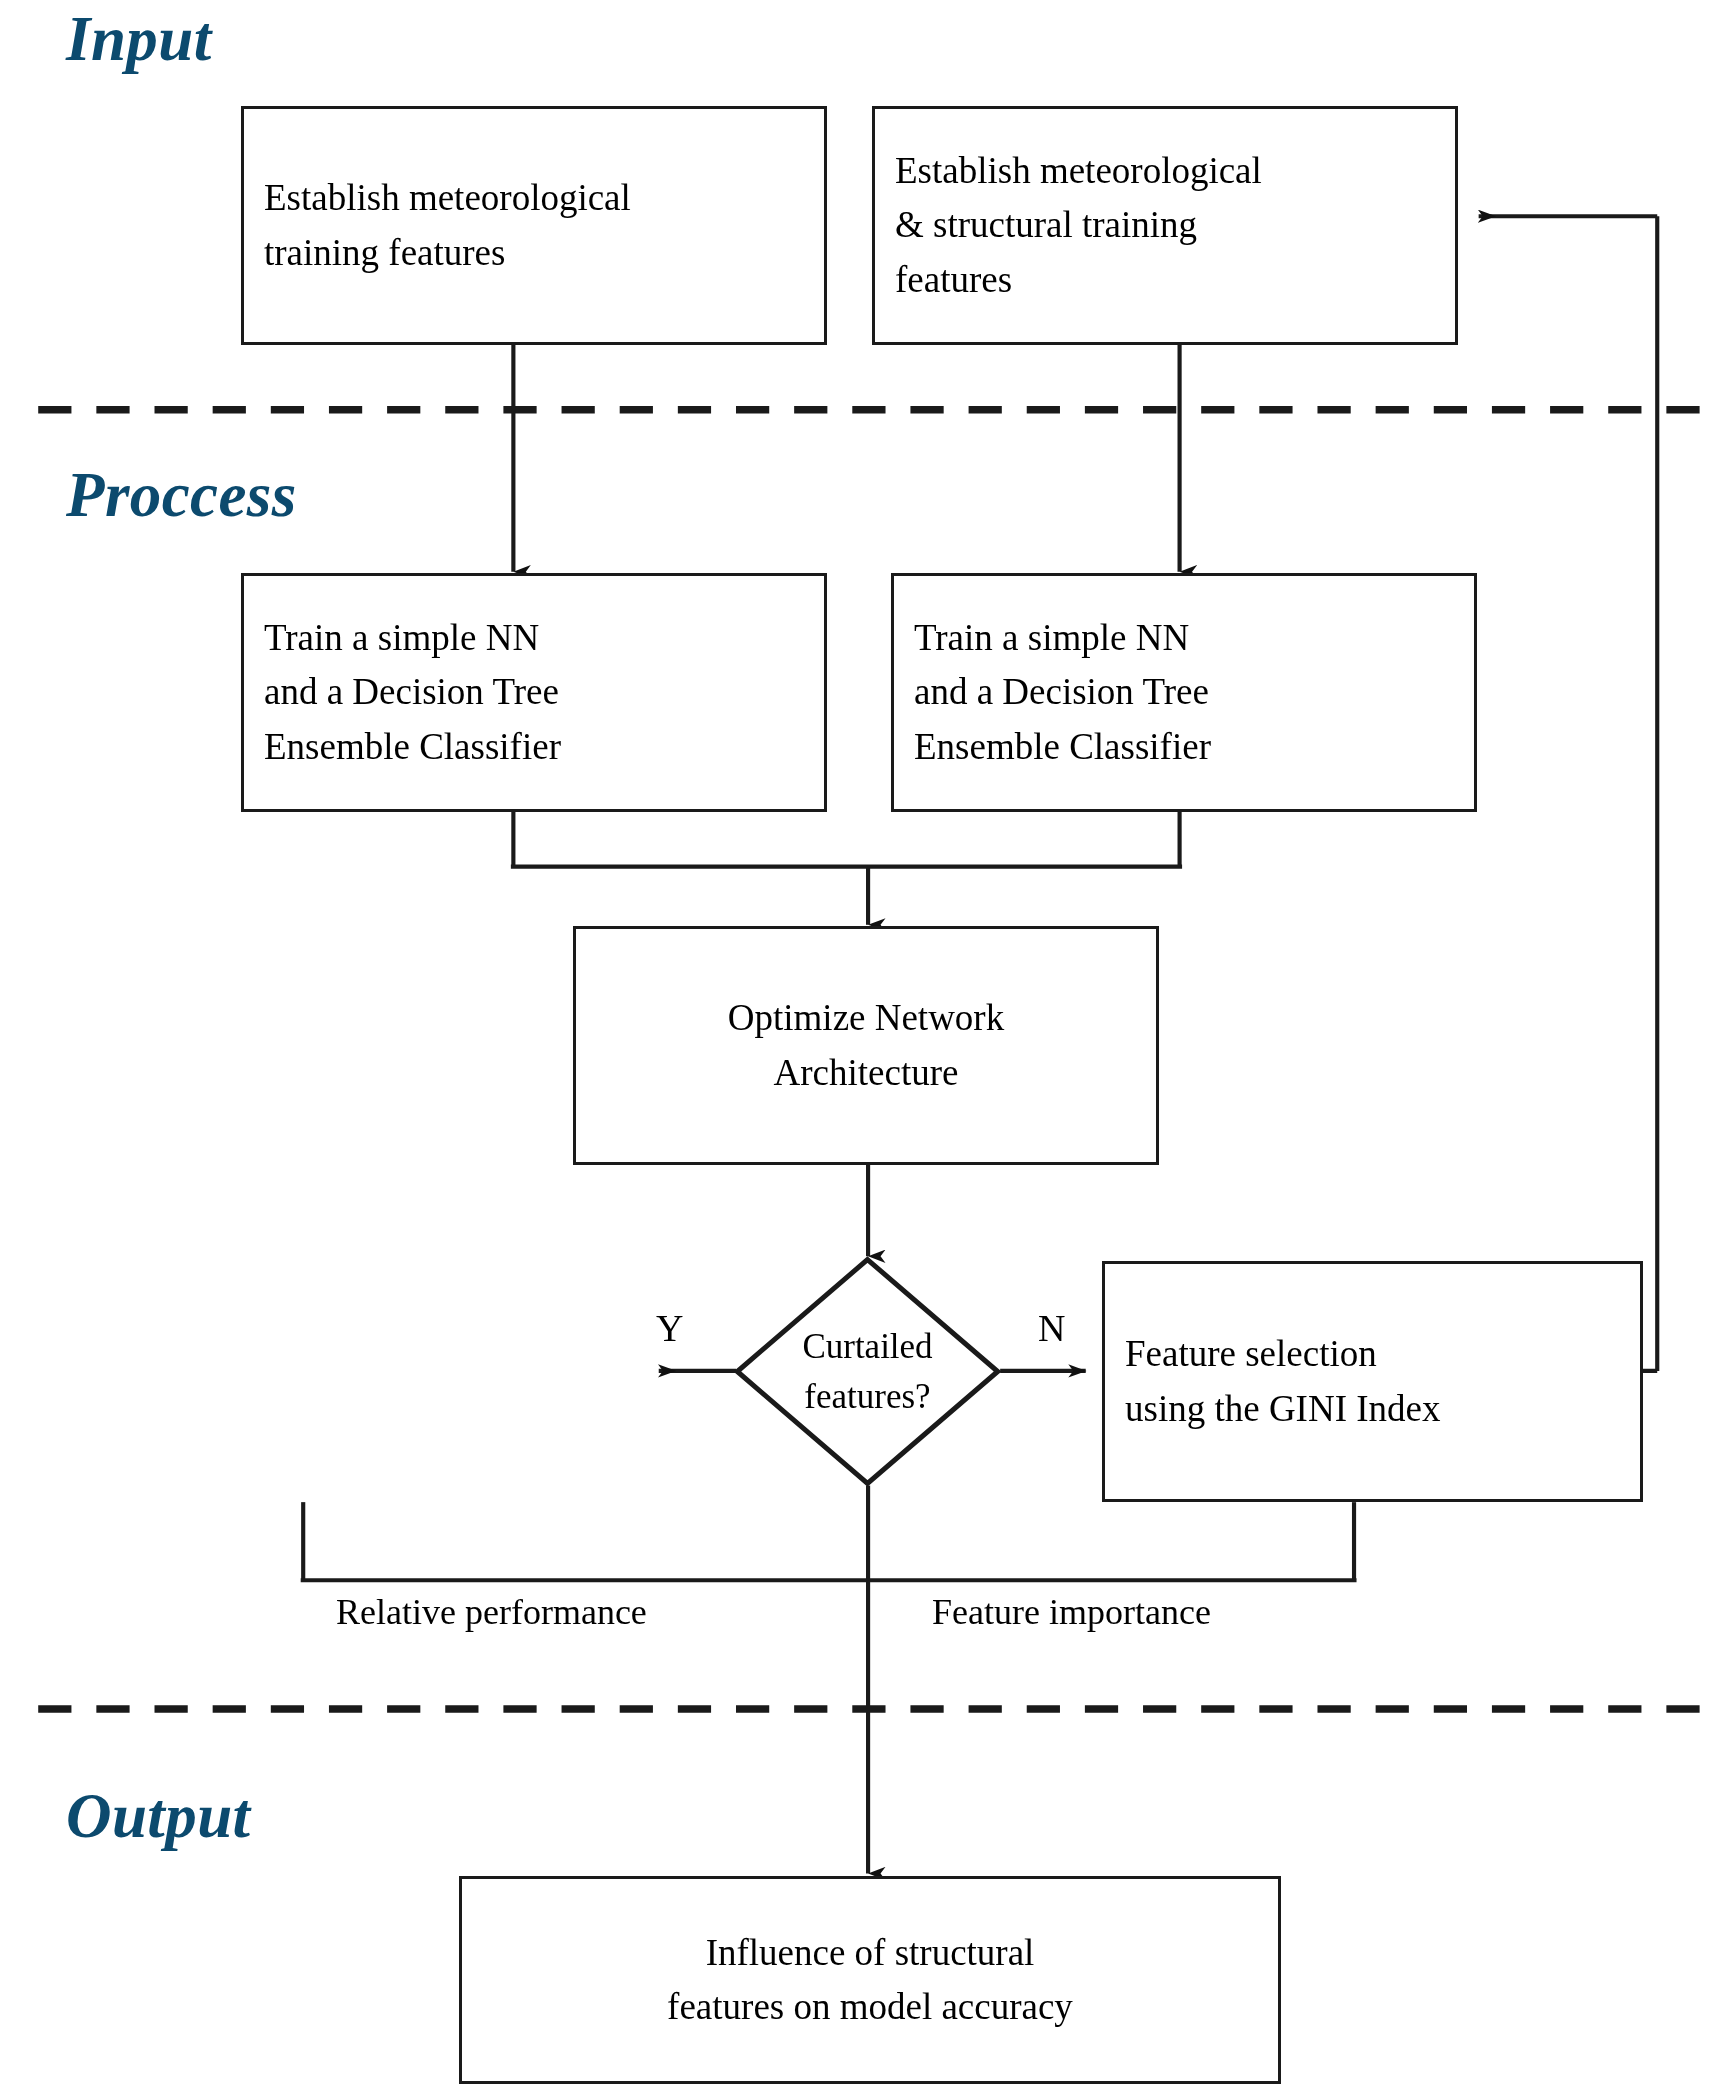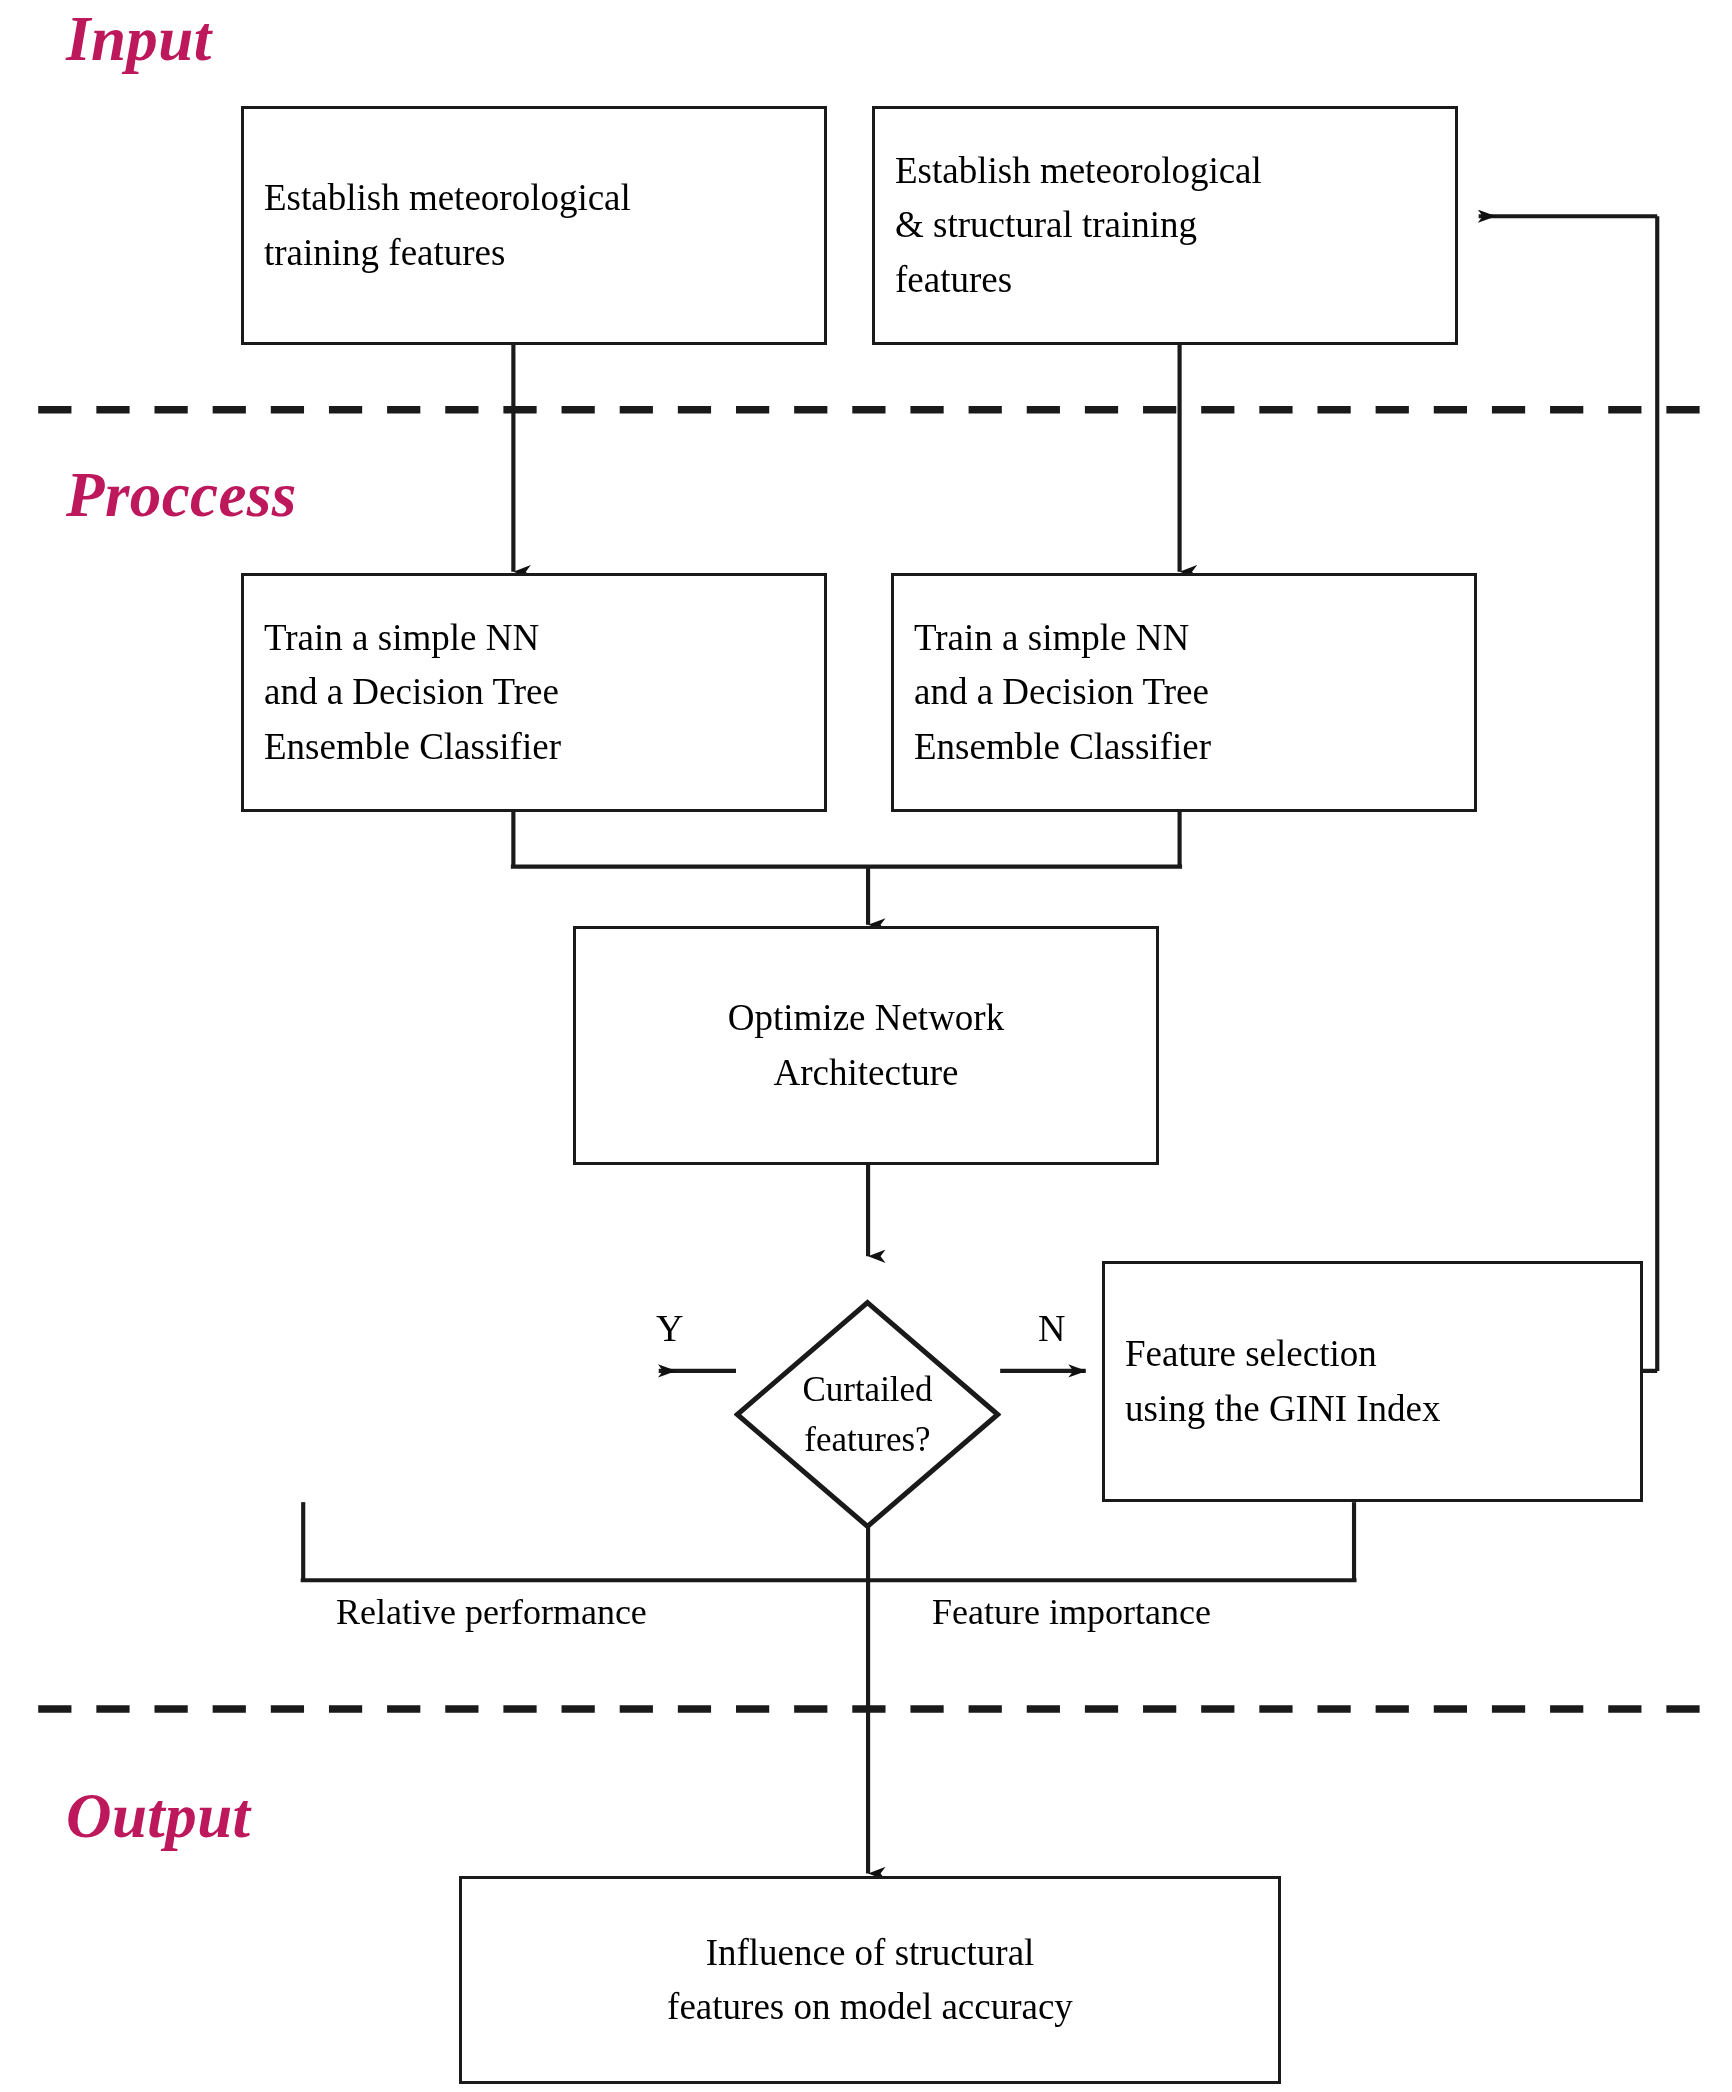--- a/index.html
+++ b/index.html
@@ -21,21 +21,21 @@
     left: 0;
     top: 0;
     width: 1732px;
     height: 2093px;
   }
   .stage-label {
     position: absolute;
     font-family: "Liberation Serif", "DejaVu Serif", serif;
     font-style: italic;
     font-weight: bold;
-    color: #be185d;
+    color: #0c4a6e;
     white-space: nowrap;
     letter-spacing: 0.4px;
   }
   .node {
     position: absolute;
     box-sizing: border-box;
     background: #ffffff;
     border: 3.3px solid #1a1a1a;
     display: flex;
     align-items: center;
@@ -172,21 +172,21 @@
     </span>
   </div>
 
   <div class="node center-align" style="left:573px; top:926px; width:586px; height:239px; font-size:37px;align-items:center;">
     <span class="node-text">
       <span>Optimize Network</span><br>
       <span>Architecture</span>
     </span>
   </div>
 
-  <div class="diamond-wrap" style="left:734px; top:1299px; width:267px; height:231px;">
+  <div class="diamond-wrap" style="left:734px; top:1256px; width:267px; height:231px;">
     <svg class="diamond-shape" viewBox="0 0 322 278">
       <polygon points="161,4 318,139 161,274 4,139" fill="#ffffff" stroke="#1a1a1a" stroke-width="6"></polygon>
     </svg>
     <div class="diamond-text" style="font-size:35px;">
       <span>Curtailed</span>
       <span>features?</span>
     </div>
   </div>
 
 

